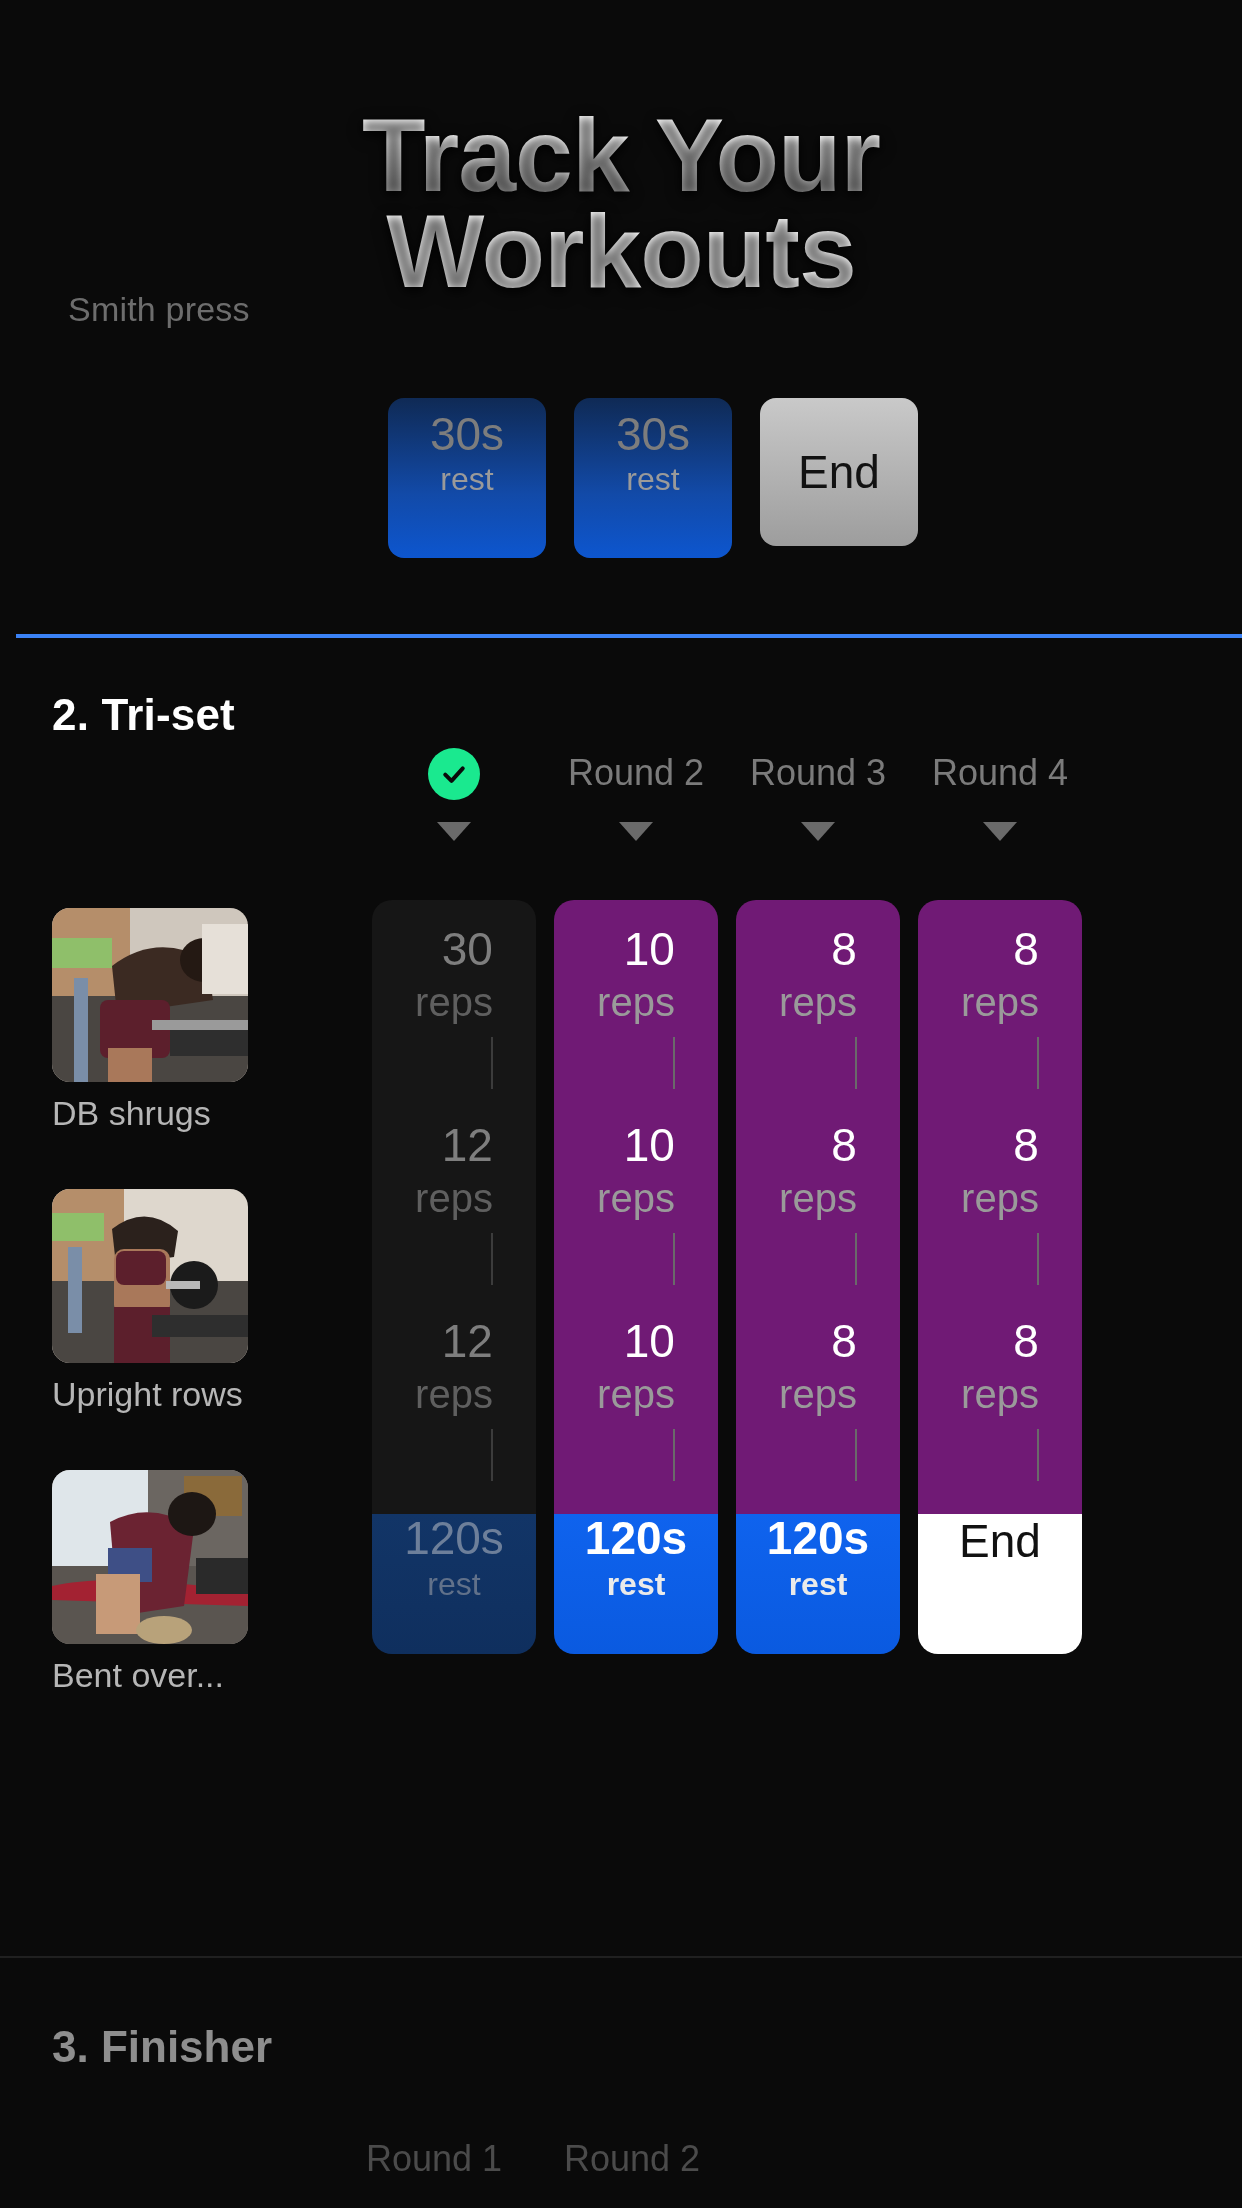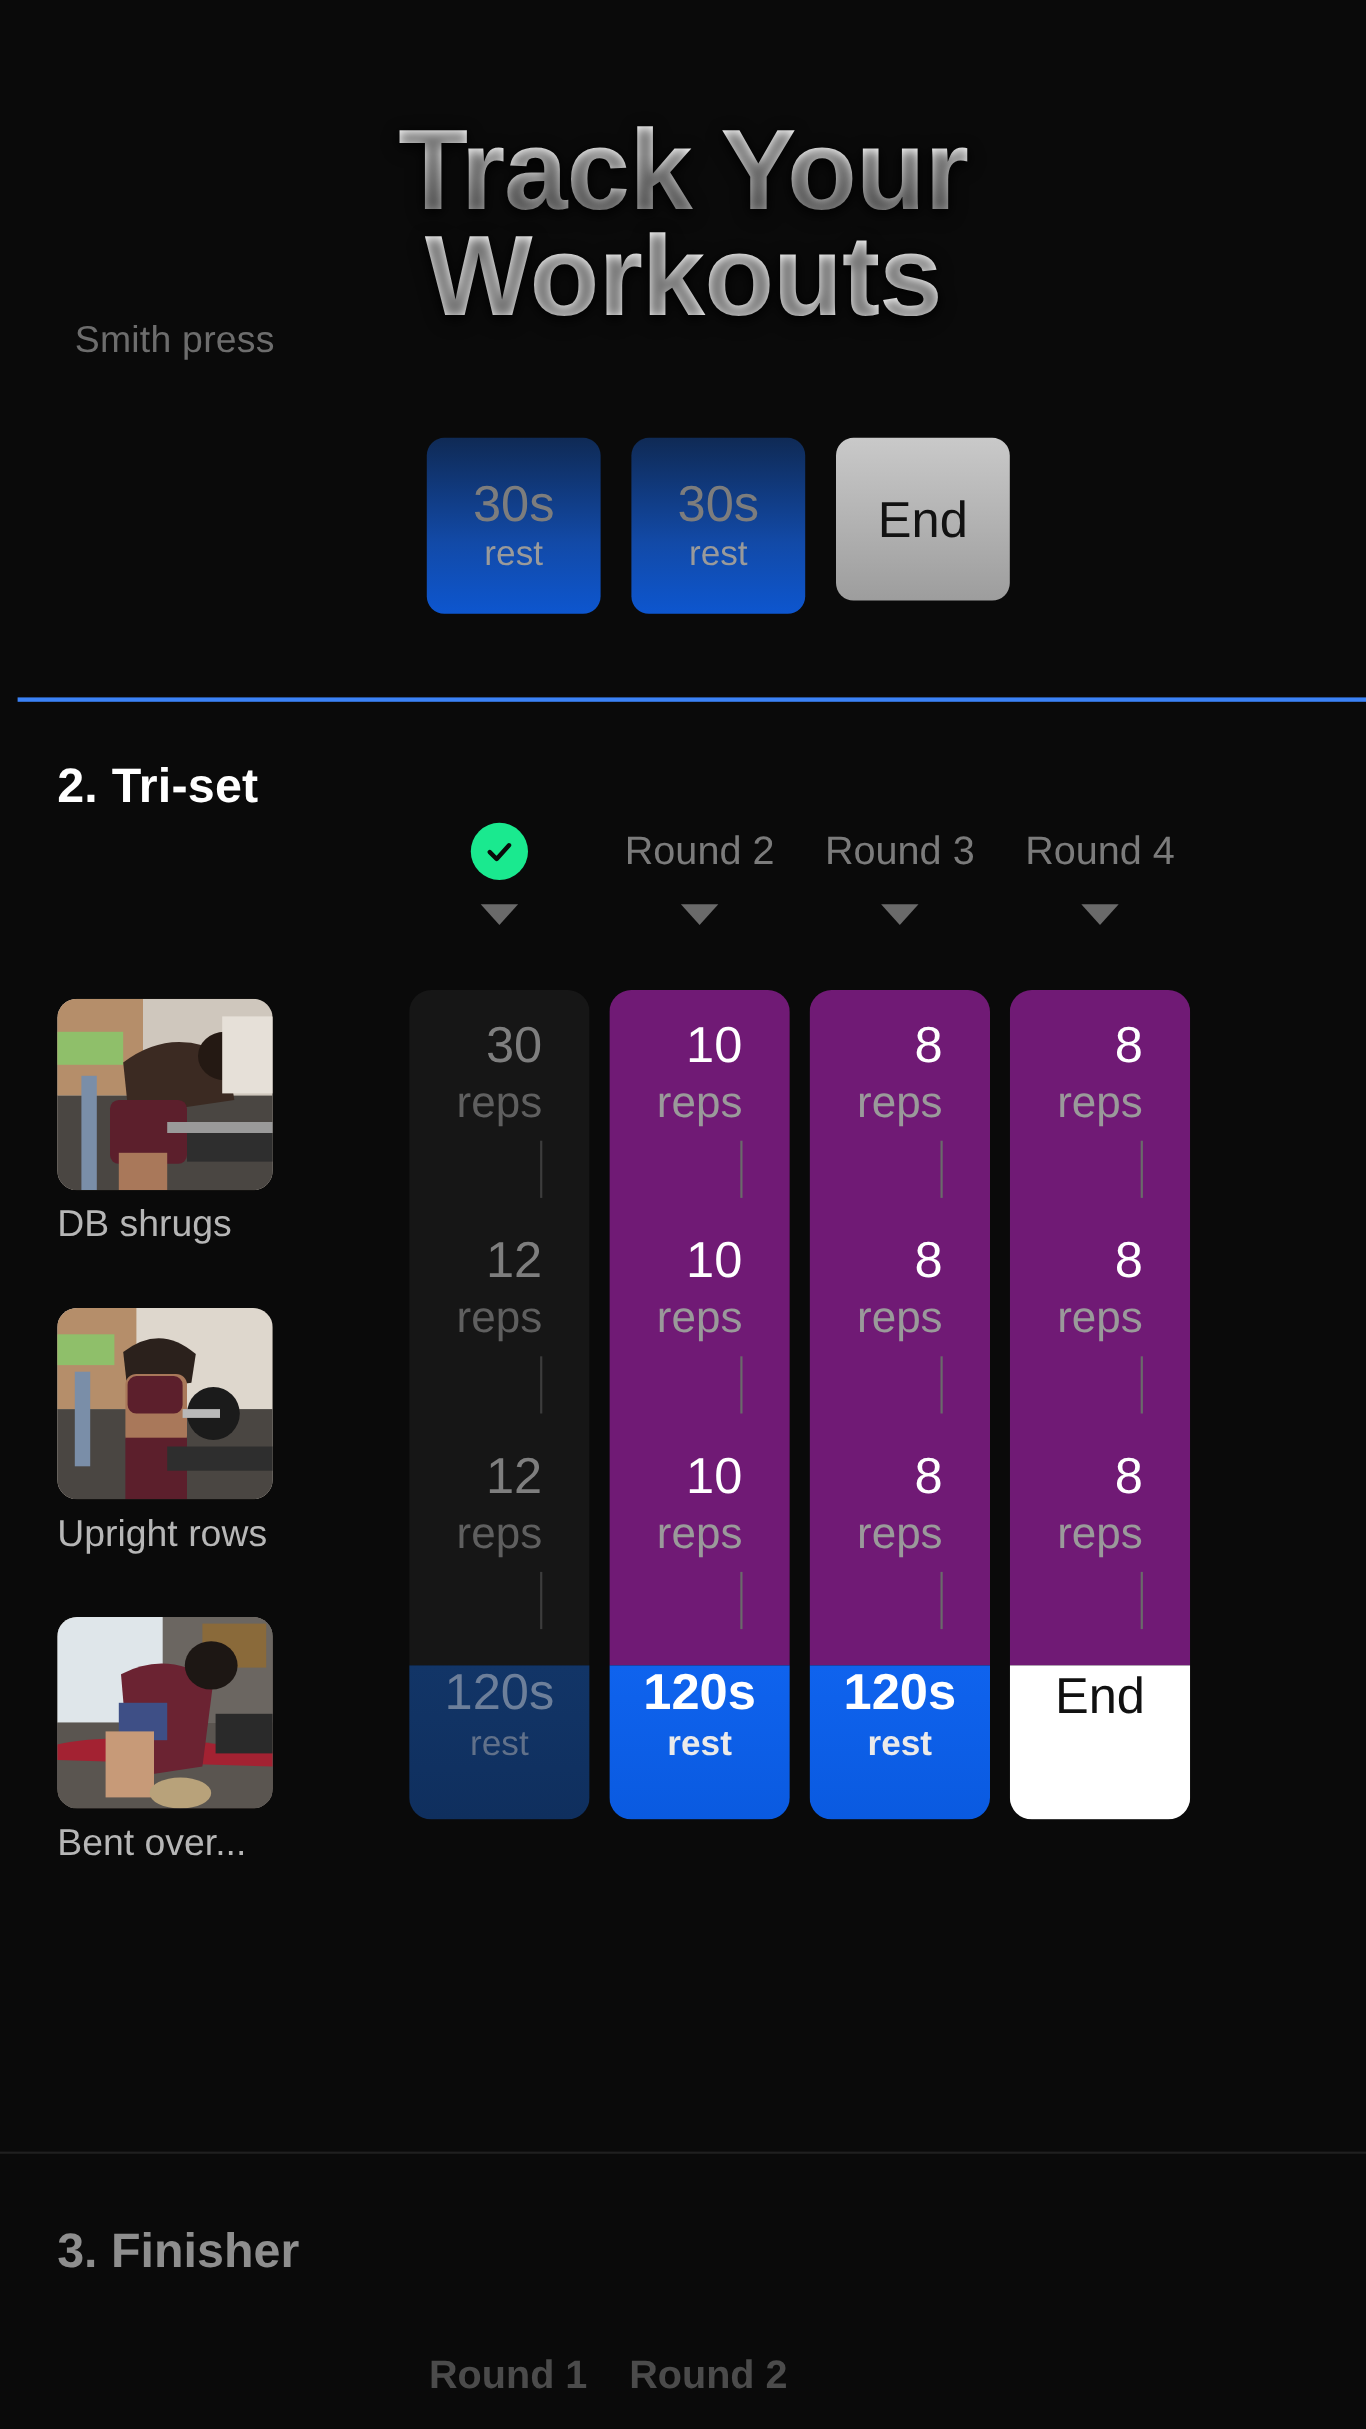--- a/index.html
+++ b/index.html
@@ -34,21 +34,21 @@
   .top-bar {
     width: 158px; height: 160px;
     border-radius: 16px;
     display: flex; flex-direction: column; align-items: center;
     justify-content: flex-start;
     padding-top: 12px;
   }
   .top-bar.rest-dim {
     background: linear-gradient(180deg, #0f2a55 0%, #124aa8 60%, #0d56cf 100%);
   }
-  .top-bar.rest-dim .bignum { color: #7d7d7d; margin-top: 24px; }
+  .top-bar.rest-dim .bignum { color: #7d7d7d; }
   .top-bar.rest-dim .small { color: #9a9a9a; }
   .top-bar.end {
     background: linear-gradient(180deg, #c9c9c9 0%, #9d9d9d 100%);
     height: 148px; justify-content: center; padding-top: 0;
   }
   .top-bar .bignum { font-size: 46px; font-weight: 400; line-height: 1.05; }
   .top-bar .small { font-size: 32px; line-height: 1.35; }
   .top-bar.end .endtxt { font-size: 46px; color: #121212; }
 
   
@@ -165,22 +165,22 @@
 
   
   .bot-section {
     position: absolute; left: 0; top: 1960px; width: 1242px; height: 248px;
   }
   .bot-title {
     position: absolute; left: 52px; top: 62px;
     font-size: 44px; color: #8e8e8e; font-weight: bold;
   }
   .bot-rounds {
-    position: absolute; left: 380px; top: 178px;
-    display: flex; gap: 18px; font-weight: bold;
+    position: absolute; left: 352px; top: 178px;
+    display: flex; gap: 34px;
   }
   .bot-round-label {
     width: 164px; text-align: center; font-size: 36px; color: #4b4b4b;
     white-space: nowrap;
   }
 </style>
 </head>
 <body>
 
 <div class="screen">

